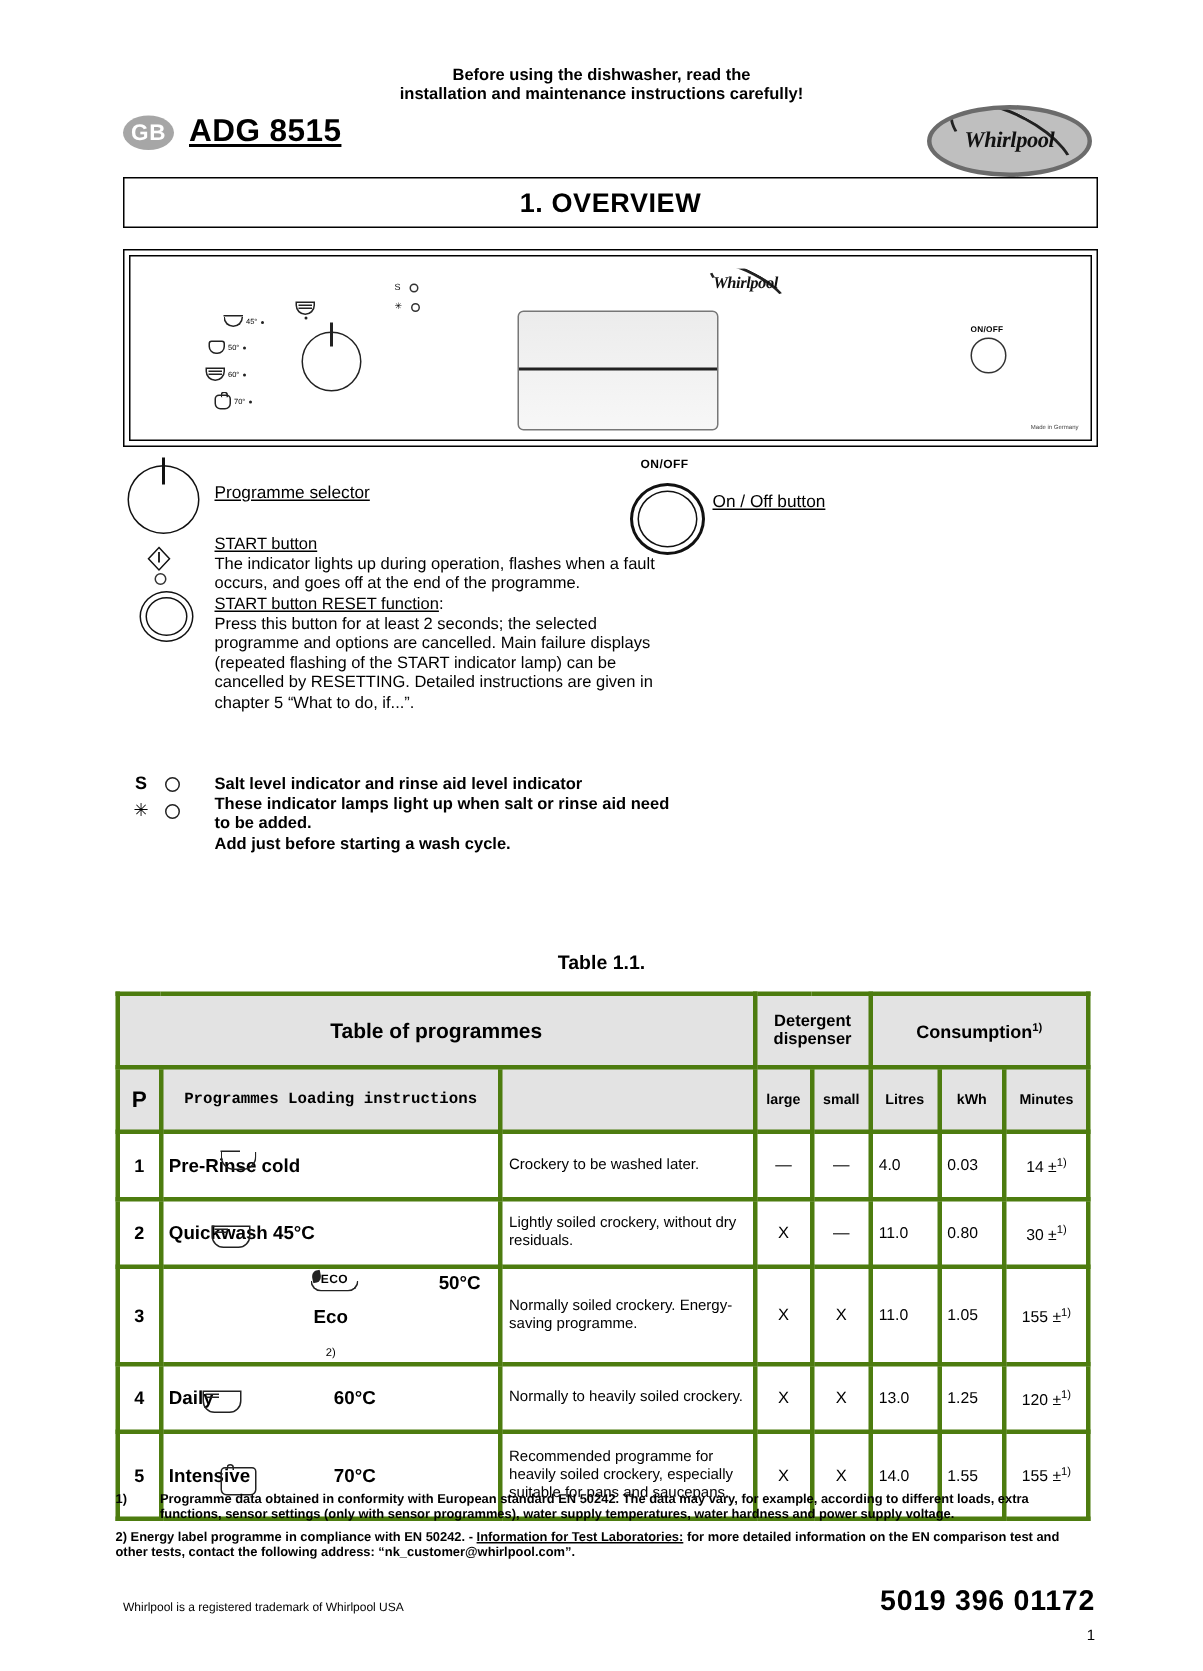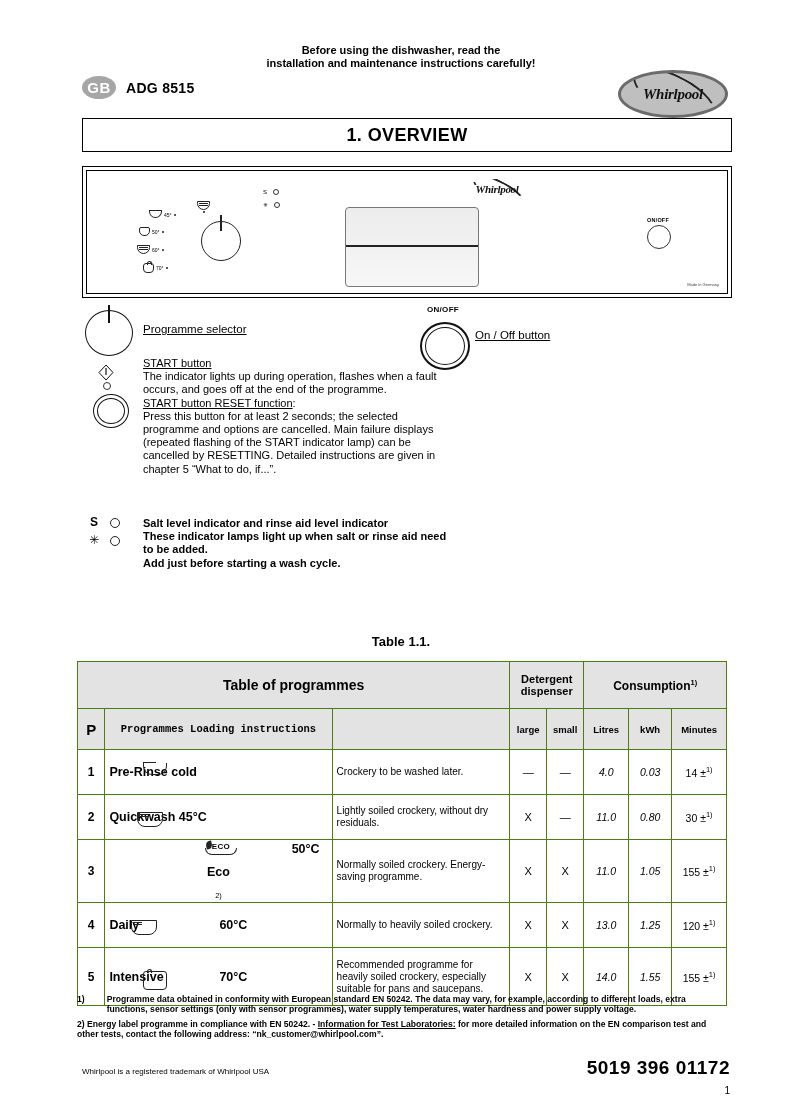--- a/index.html
+++ b/index.html
@@ -15,21 +15,21 @@
     left:0;top:44px;width:802px;text-align:center;
     font-size:11px;font-weight:bold;line-height:13px;
   }
   #model-row{left:82px;top:76px;display:flex;align-items:center;gap:10px;}
   #gb-badge{
     width:34px;height:23px;border-radius:50%/50%;
     background:#a6a6a6;color:#fff;font-weight:bold;font-size:15px;
     display:flex;align-items:center;justify-content:center;
     letter-spacing:.5px;
   }
-  #model-name{font-size:14px;font-weight:bold;letter-spacing:.3px;}
+  #model-name{font-size:21px;font-weight:bold;letter-spacing:.3px;text-decoration:underline;}
 
   
   .wp-logo{
     border-radius:50%;
     background:#bfbfbf;border:3px solid #6b6b6b;
     display:flex;align-items:center;justify-content:center;
     position:relative;overflow:hidden;
   }
   .wp-logo .wp-word{
     font-family:"Liberation Serif","DejaVu Serif",serif;
@@ -153,34 +153,34 @@
   .salt-led{width:8px;height:8px;border:1px solid #222;border-radius:50%;}
   #salt-text-block{left:143px;top:517px;width:310px;font-size:11px;line-height:13.2px;font-weight:bold;}
 
   
   #table-caption{left:0;top:634px;width:802px;text-align:center;font-size:13px;font-weight:bold;}
   #programmes-table{
     position:absolute;left:77px;top:661px;width:650px;
     border-collapse:collapse;font-size:10px;
   }
   #programmes-table td,#programmes-table th{
-    border:1px solid #4d7c0f;padding:2px 4px;vertical-align:middle;
+    border:3px solid #4d7c0f;padding:2px 4px;vertical-align:middle;
   }
   #programmes-table thead th{background:#e3e3e3;font-weight:bold;}
   .th-main{font-size:14px;height:42px;}
   .th-det{font-size:11px;line-height:12px;}
   .th-cons{font-size:12px;}
   .th-sub{font-size:9.5px;height:36px;}
   .th-p{font-size:15px;width:22px;text-align:center;}
   .th-prog{font-size:10.5px;text-align:center;font-family:Liberation Mono, monospace;}
   .col-num{width:22px;text-align:center;font-size:12px;font-weight:bold;}
   .col-prog{width:228px;}
   .col-desc{width:212px;font-size:10px;line-height:12px;}
   .col-x{width:30px;text-align:center;font-size:11px;}
-  .col-val{width:40px;text-align:center;font-size:10.5px;font-style:italic;}
+  .col-val{width:40px;font-size:10.5px;}
   .col-min{width:50px;text-align:center;font-size:10.5px;white-space:nowrap;}
   .row-h{height:45px;}
   sup{font-size:7.5px;}
 
   .prog-cell{position:relative;height:100%;}
   .prog-name{font-size:12.5px;font-weight:bold;}
   .prog-temp{font-size:12.5px;font-weight:bold;position:absolute;right:8px;top:0;}
   .prog-icon{position:absolute;left:34px;top:-2px;}
   .eco-badge{
     display:inline-block;position:relative;font-size:8px;font-weight:bold;

